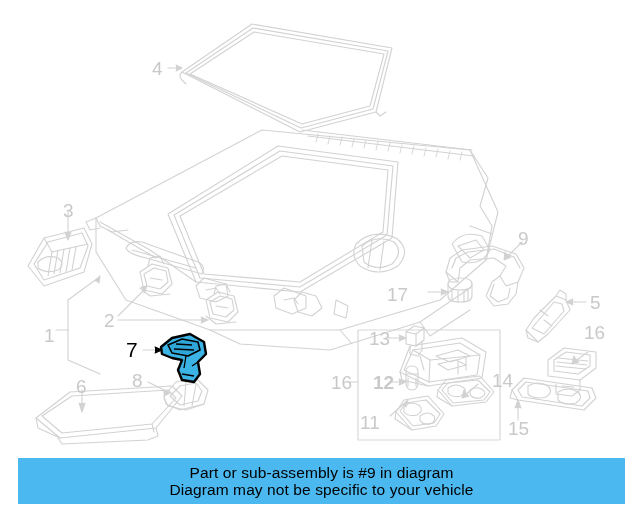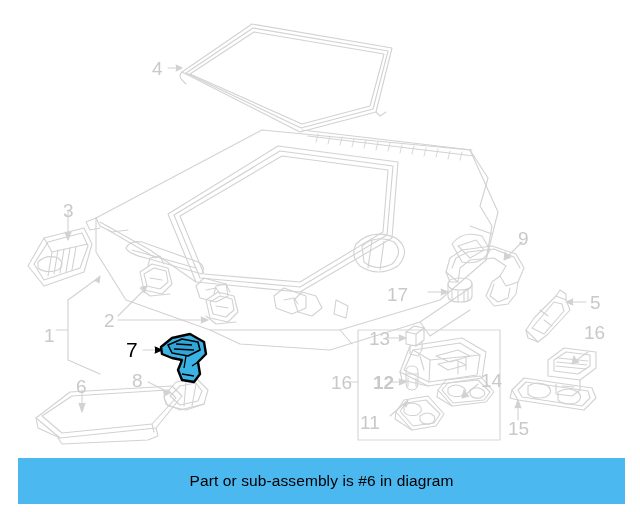--- a/index.html
+++ b/index.html
@@ -323,22 +323,23 @@
   <div class="callout" style="left:152px; top:58px;">4</div>
   <div class="callout" style="left:590px; top:292px;">5</div>
   <div class="callout" style="left:76px;  top:376px;">6</div>
   <div class="callout" style="left:126px; top:338px; color:#000000; font-size:21px;">7</div>
   <div class="callout" style="left:132px; top:370px;">8</div>
   <div class="callout" style="left:518px; top:228px;">9</div>
   <div class="callout" style="left:331px; top:372px;">16</div>
   <div class="callout" style="left:360px; top:412px;">11</div>
   <div class="callout" style="left:373px; top:372px;font-weight:bold;">12</div>
   <div class="callout" style="left:369px; top:328px;">13</div>
-  <div class="callout" style="left:481px; top:370px;">14</div>
+  <div class="callout" style="left:492px; top:370px;">14</div>
   <div class="callout" style="left:508px; top:418px;text-align:right;">15</div>
   <div class="callout" style="left:584px; top:322px;">16</div>
   <div class="callout" style="left:387px; top:284px;text-align:center;">17</div>
 
   <div class="banner">
-    <div class="banner-line">Part or sub-assembly is #6 in diagram</div>
+    <div class="banner-line">Part or sub-assembly is #9 in diagram</div>
+    <div class="banner-line">Diagram may not be specific to your vehicle</div>
   </div>
 
 </div>
 
 </body></html>

